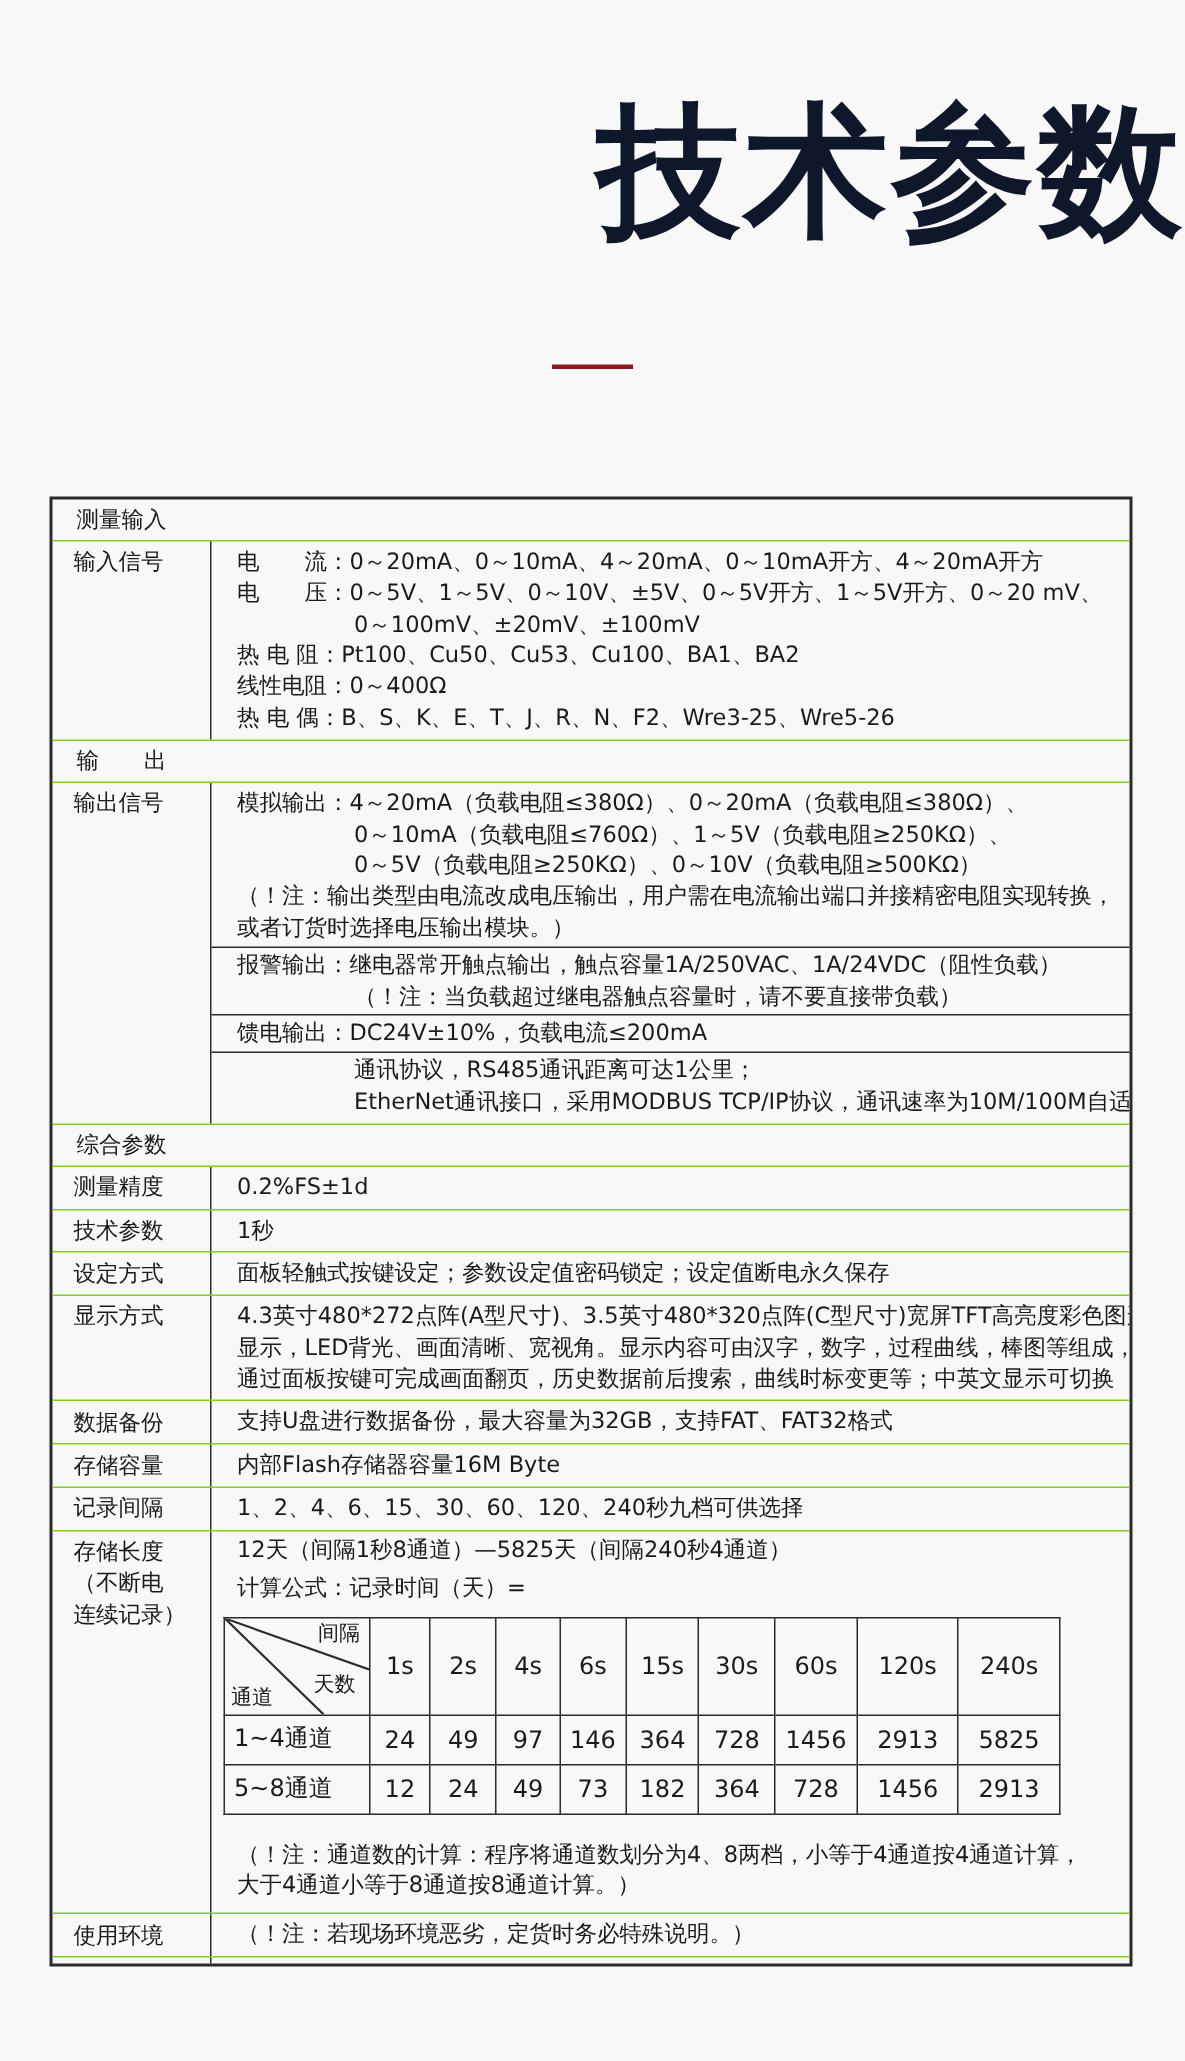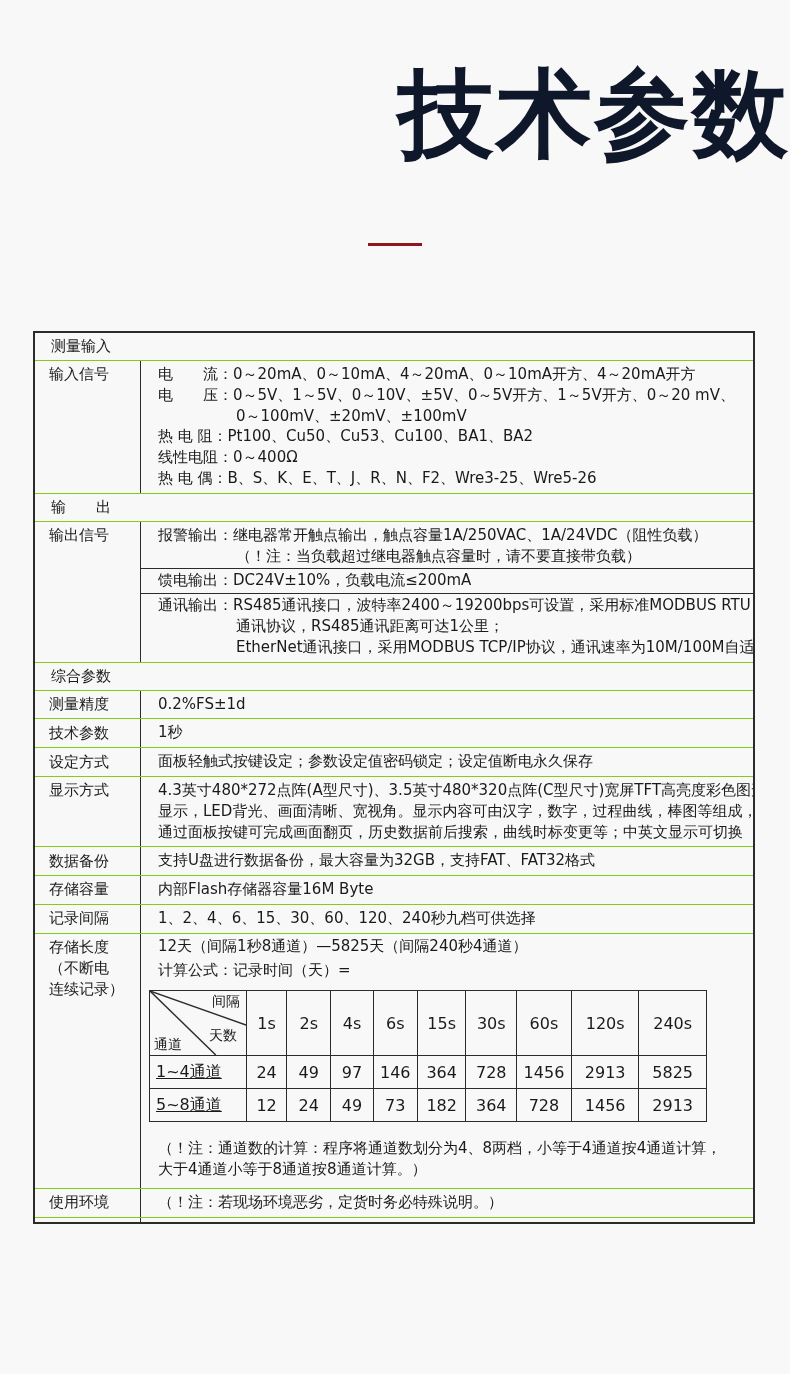--- a/index.html
+++ b/index.html
@@ -63,21 +63,21 @@
   .matrix{
     border-collapse:collapse;table-layout:fixed;
     width:558px;margin:10px 0 0 8px;
     font-size:16px;
   }
   .matrix td{
     border:1.5px solid #2b2b2b;
     text-align:center;vertical-align:middle;
     height:32px;padding:0;overflow:hidden;
   }
-  .matrix td.rowhead{text-align:left;padding-left:6px;text-decoration:underline;}
+  .matrix td.rowhead{text-align:left;padding-left:6px;}
   .matrix tr.mhead td{height:64px;}
   .corner{position:relative;}
   .corner svg{position:absolute;left:0;top:0;width:100%;height:100%;}
   .corner .c-lab{position:absolute;font-size:14px;line-height:15px;}
   .corner .c-interval{top:3px;right:6px;}
   .corner .c-days{bottom:12px;right:9px;}
   .corner .c-channel{bottom:3px;left:4px;}
   .matrix-note{margin-top:16px;}
   .storage-bottom-pad{height:6px;}
 </style>
@@ -108,28 +108,34 @@
       </div>
       <div class="t-row section">
         <div class="cell-full">输　　出</div>
       </div>
       <div class="t-row top">
         <div class="row-label">
           <div>输出信号</div>
         </div>
         <div class="row-content">
           <div class="cblock">
+            <div class="line">模拟输出：4～20mA（负载电阻≤380Ω）、0～20mA（负载电阻≤380Ω）、</div>
+            <div class="line ind">0～10mA（负载电阻≤760Ω）、1～5V（负载电阻≥250KΩ）、</div>
+            <div class="line ind">0～5V（负载电阻≥250KΩ）、0～10V（负载电阻≥500KΩ）</div>
+            <div class="line">（！注：输出类型由电流改成电压输出，用户需在电流输出端口并接精密电阻实现转换，</div>
+            <div class="line">或者订货时选择电压输出模块。）</div>
+          </div>
+          <div class="cblock">
             <div class="line">报警输出：继电器常开触点输出，触点容量1A/250VAC、1A/24VDC（阻性负载）</div>
             <div class="line ind">（！注：当负载超过继电器触点容量时，请不要直接带负载）</div>
           </div>
           <div class="cblock">
             <div class="line">馈电输出：DC24V±10%，负载电流≤200mA</div>
           </div>
           <div class="cblock">
-            <div class="line">通讯输出：RS485通讯接口，波特率2400～19200bps可设置，采用标准MODBUS RTU</div>
             <div class="line ind">通讯协议，RS485通讯距离可达1公里；</div>
             <div class="line ind">EtherNet通讯接口，采用MODBUS TCP/IP协议，通讯速率为10M/100M自适应</div>
           </div>
         </div>
       </div>
       <div class="t-row section">
         <div class="cell-full">综合参数</div>
       </div>
       <div class="t-row">
         <div class="row-label">

